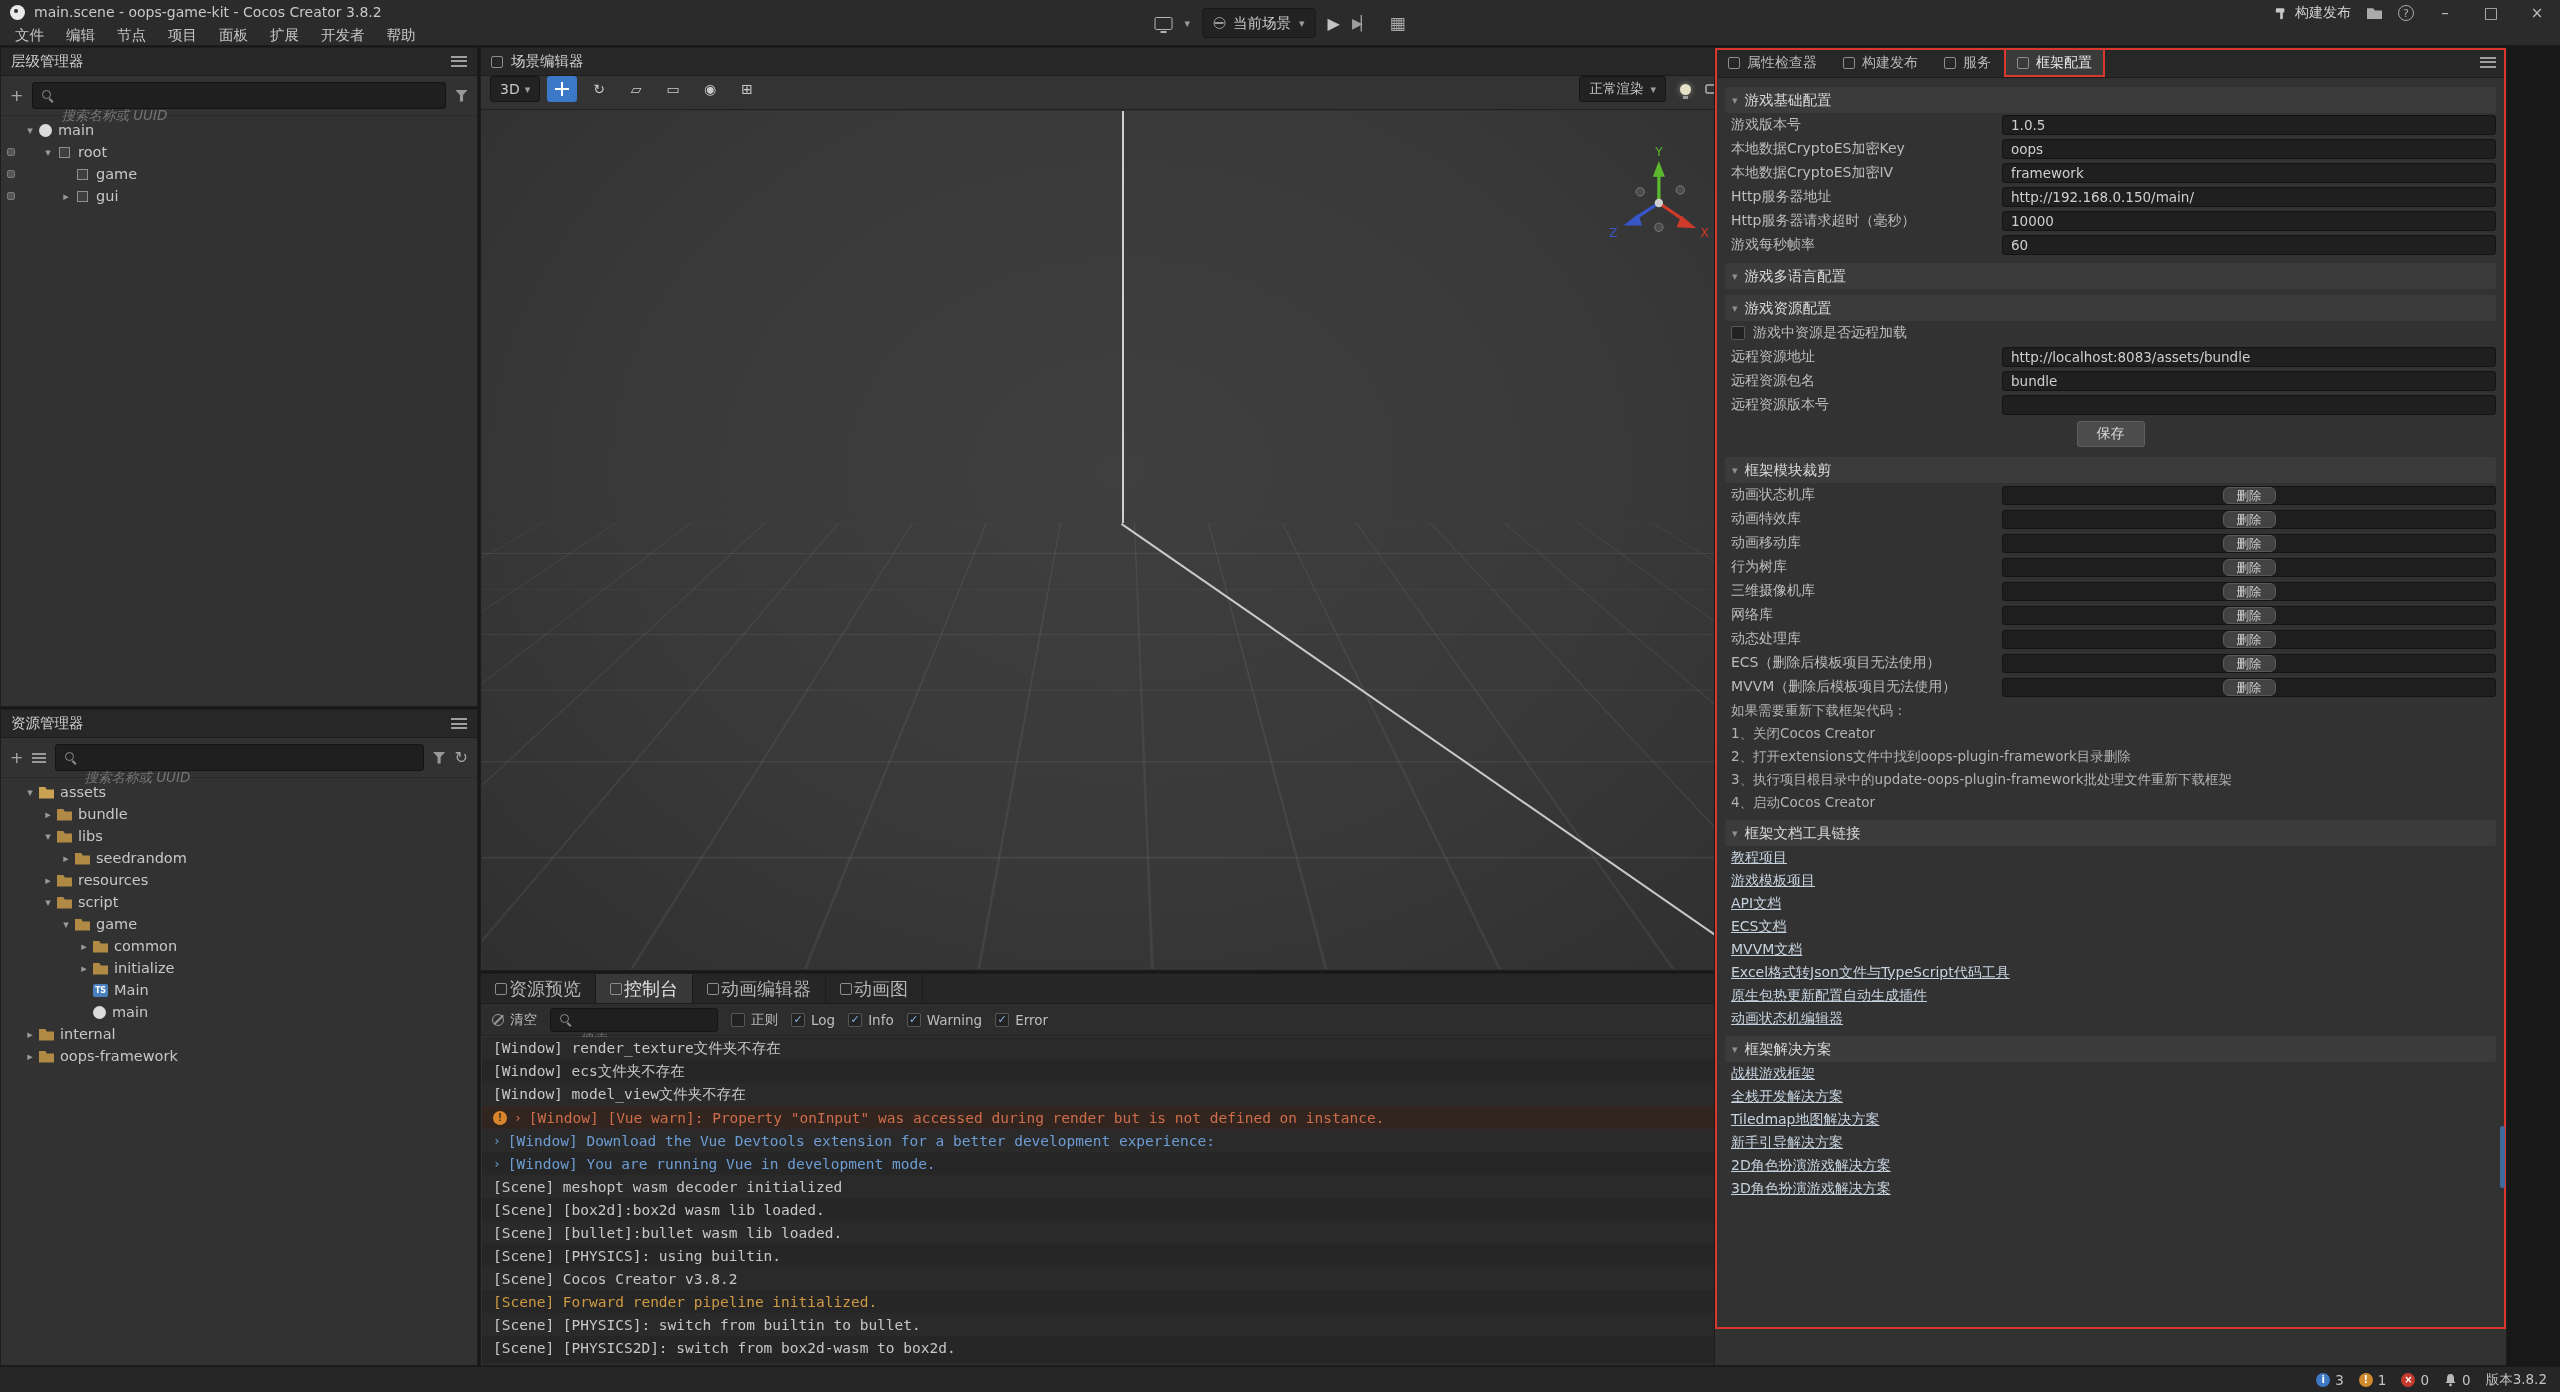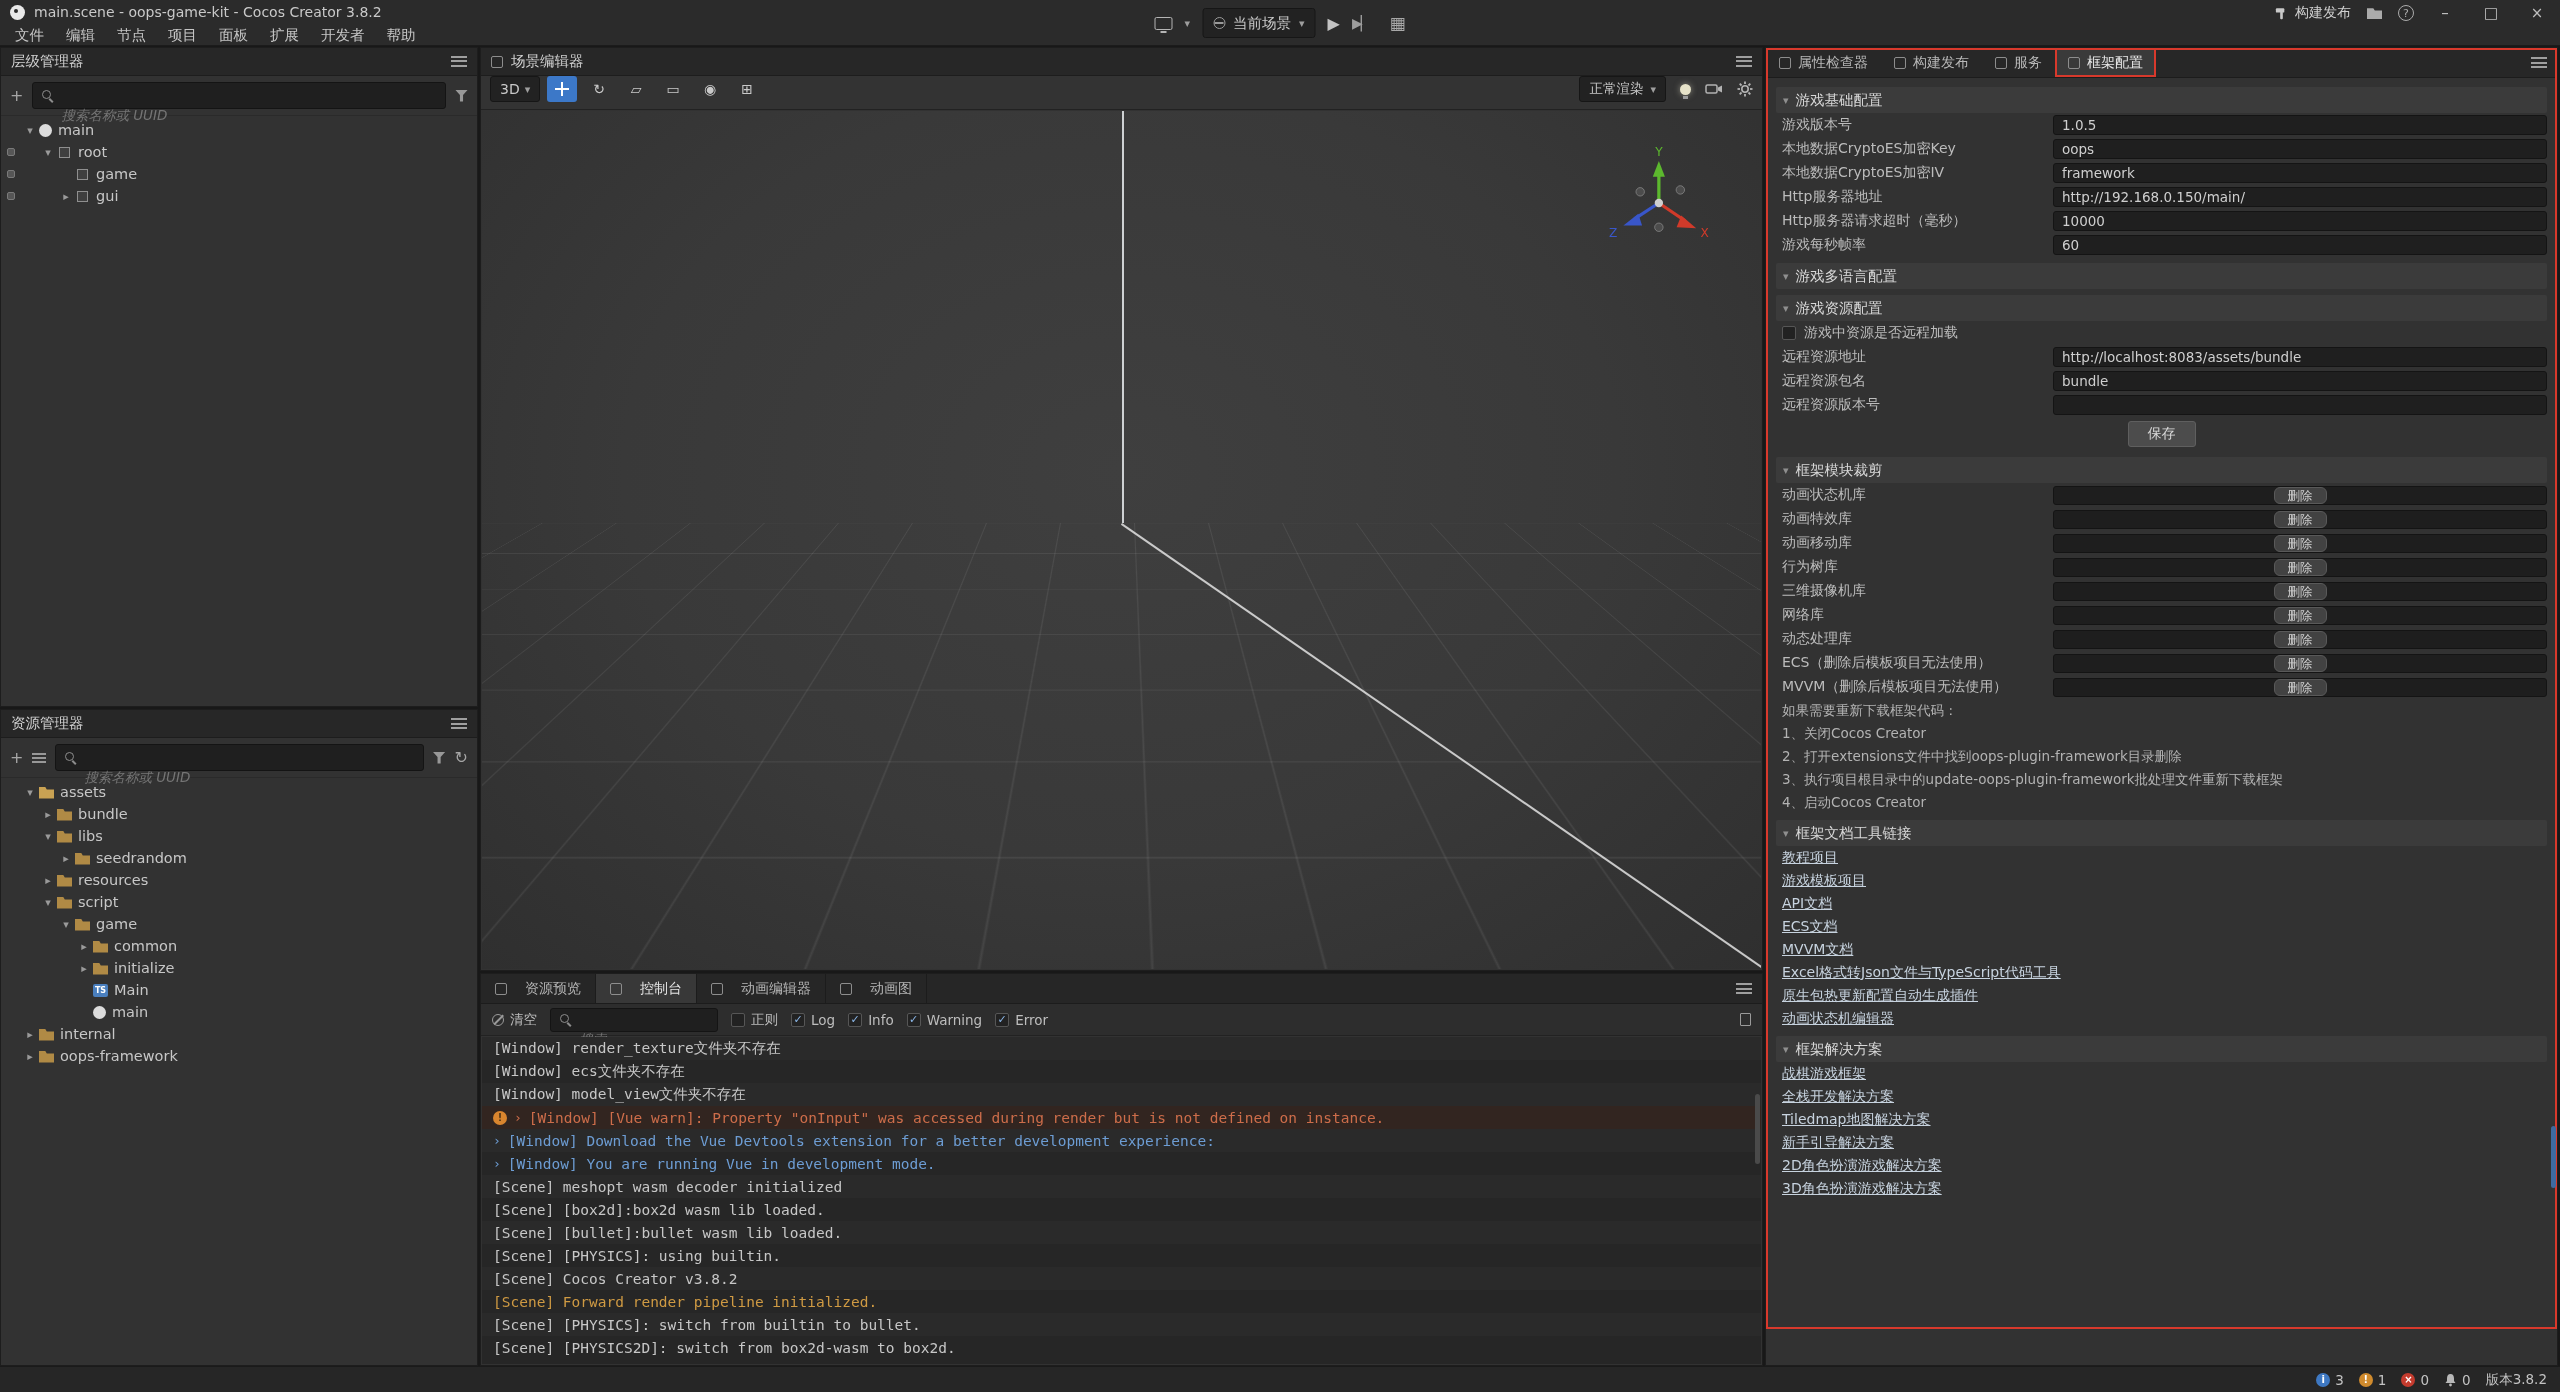--- a/index.html
+++ b/index.html
@@ -85,21 +85,21 @@
     background-image:linear-gradient(rgba(255,255,255,.075) 1px,transparent 1px),
                      linear-gradient(90deg, rgba(255,255,255,.075) 1px,transparent 1px);
     background-size:74px 74px;
     transform:perspective(820px) rotateX(68deg); transform-origin:50% 0; }
   .axis-y { position:absolute; left:50%; top:0; width:2px; height:48%; background:#e3e6e8; opacity:.88; }
   .axis-x { position:absolute; left:50%; top:48%; width:820px; height:2px; background:#ededed; opacity:.8; transform:rotate(34.7deg); transform-origin:0 0; }
   .gizmo { position:absolute; right:48px; top:36px; width:112px; height:112px; }
 
   
   .ctabs { position:relative; height:30px; display:flex; align-items:stretch; background:#262626; border-bottom:1px solid #1c1c1c; }
-  .ctab { display:flex; align-items:center; gap:18px; padding:12px 14px; font-size:14px; color:#b4b4b4; border-right:1px solid #1c1c1c; cursor:pointer; }
+  .ctab { display:flex; align-items:center; gap:2px; padding:12px 14px; font-size:18px; color:#b4b4b4; border-right:1px solid #1c1c1c; cursor:pointer; }
   .ctab[data-active="true"] { background:#383838; color:#e2e2e2; }
   .tico { width:12px; height:12px; border:1px solid #8d8d8d; border-radius:2px; }
   .ctabs .hamburger { position:absolute; right:10px; top:9px; }
   .ctoolbar { height:32px; display:flex; align-items:center; gap:13px; padding:0 11px; background:#2d2d2d; border-bottom:1px solid #222; font-size:13.5px; color:#bdbdbd; }
   .clear { display:flex; align-items:center; gap:6px; cursor:pointer;justify-content:flex-end; }
   .slash { width:12px; height:12px; border:1.5px solid #9a9a9a; border-radius:50%; position:relative; }
   .slash::after { content:""; position:absolute; left:-1px; top:4.5px; width:13px; height:1.5px; background:#9a9a9a; transform:rotate(-45deg); }
   .csearch { width:168px; flex:none; height:24px; }
   .cbx { width:14px; height:14px; background:#222; border:1px solid #565656; border-radius:2px; display:inline-flex; align-items:center; justify-content:center; font-size:11px; color:#8cb8ea; cursor:pointer; flex-shrink:0; }
   .cbx[data-checked="true"]::after { content:"✓"; }
@@ -499,21 +499,21 @@
       <span>[Scene] [PHYSICS]: switch from builtin to bullet.</span>
     </div>
       <div class="log-row" data-type="log">
 
       <span>[Scene] [PHYSICS2D]: switch from box2d-wasm to box2d.</span>
     </div>
     </div>
   <div class="con-scroll"></div>
 </div>
 
-<div class="panel" style="left:1765px;top:47px;width:793px;height:1319px;">
+<div class="panel" style="left:1714px;top:47px;width:793px;height:1319px;">
   <div class="itabs">
     <div style="display:flex;align-items:stretch;">
         <div class="itab" data-active="false">
         <span class="tico"></span>
         <span>属性检查器</span>
       </div>
         <div class="itab" data-active="false">
         <span class="tico"></span>
         <span>构建发布</span>
       </div>

